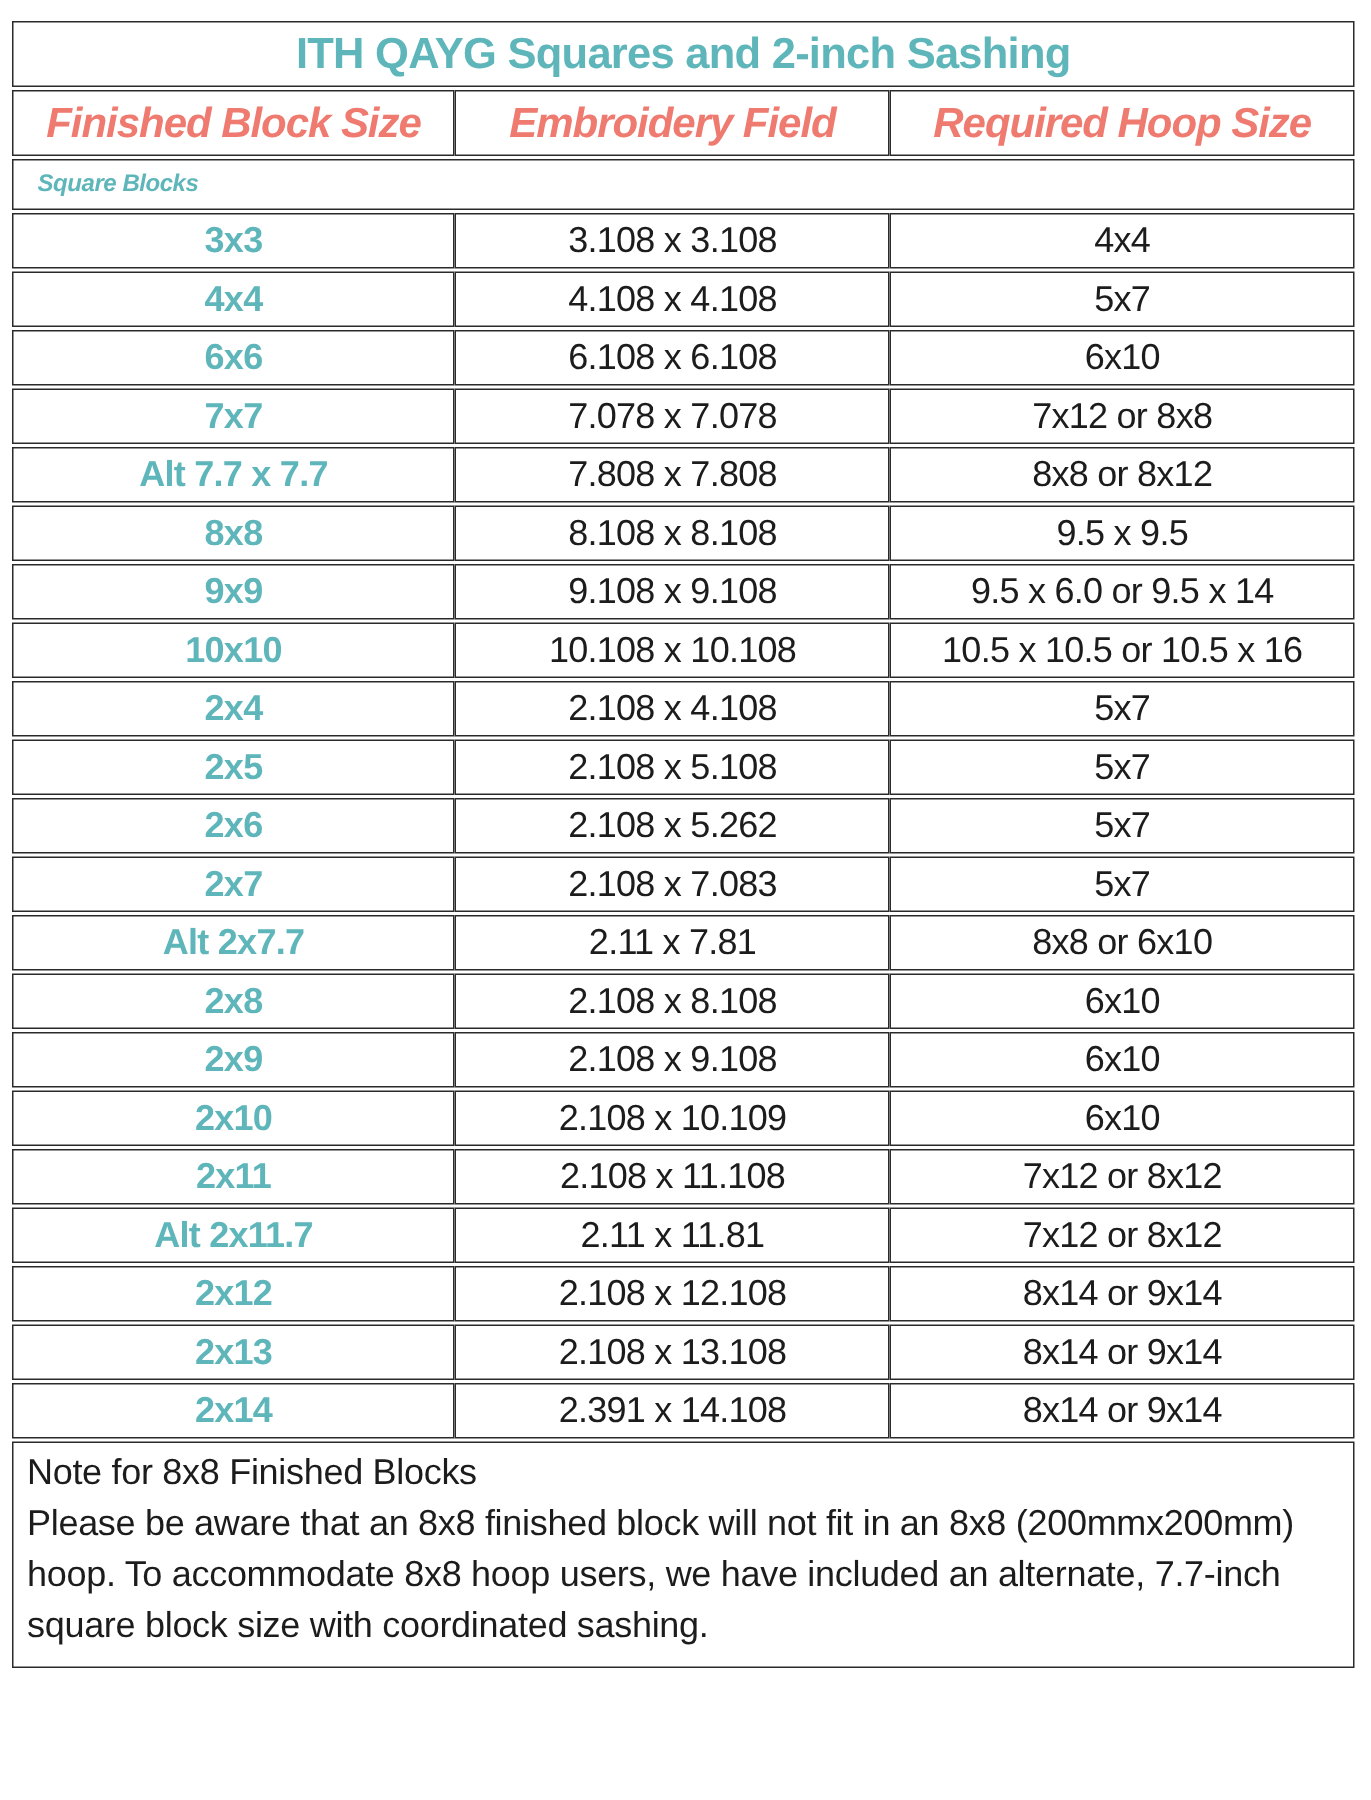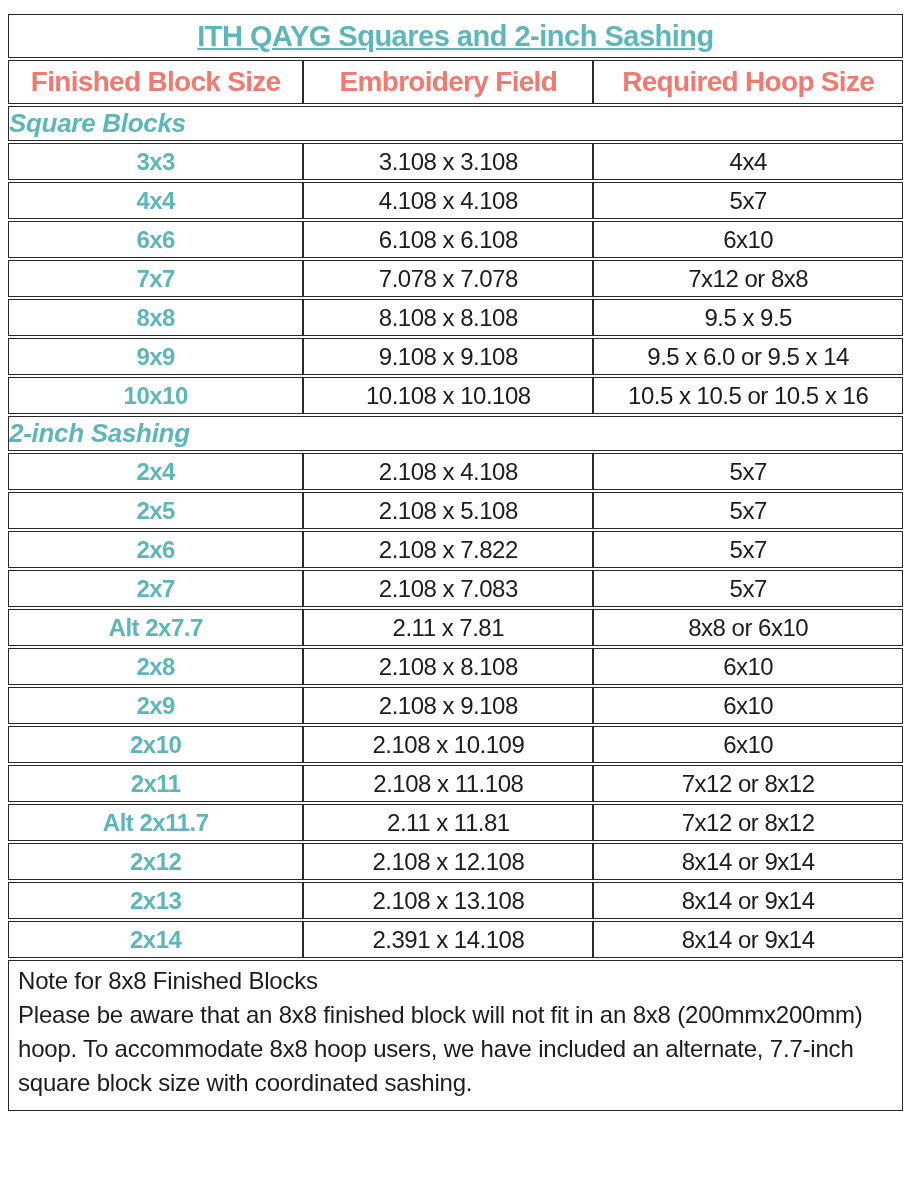--- a/index.html
+++ b/index.html
@@ -32,39 +32,39 @@
     white-space: nowrap;
   }
   .title-row td {
     height: 40px;
     text-align: center;
     vertical-align: middle;
     font-weight: bold;
     font-size: 29px;
     letter-spacing: -0.5px;
     color: #5fb6ba;
-    text-decoration: underline;
   }
   .header-row th {
     height: 40px;
     text-align: center;
     vertical-align: middle;
     font-weight: bold;
     font-size: 28px;
     letter-spacing: -0.7px;
     color: #ee7a70;
+    font-style: italic;
   }
   .section-row td {
     height: 30px;
     text-align: left;
     vertical-align: middle;
-    padding-left: 0;
+    padding-left: 16px;
     font-weight: bold;
     font-style: italic;
-    font-size: 26px;
+    font-size: 16px;
     letter-spacing: -0.3px;
     color: #5fb6ba;
     margin-top: 48px;
   }
   .data-row td {
     height: 33px;
     text-align: center;
     vertical-align: middle;
     font-size: 24px;
     letter-spacing: -0.5px;
@@ -123,52 +123,54 @@
         <td class="block">6x6</td>
         <td>6.108 x 6.108</td>
         <td>6x10</td>
       </tr>
       <tr class="data-row">
         <td class="block">7x7</td>
         <td>7.078 x 7.078</td>
         <td>7x12 or 8x8</td>
       </tr>
       <tr class="data-row">
+        <td class="block">Alt 7.7 x 7.7</td>
+        <td>7.808 x 7.808</td>
+        <td>8x8 or 8x12</td>
+      </tr>
+      <tr class="data-row">
         <td class="block">8x8</td>
         <td>8.108 x 8.108</td>
         <td>9.5 x 9.5</td>
       </tr>
       <tr class="data-row">
         <td class="block">9x9</td>
         <td>9.108 x 9.108</td>
         <td>9.5 x 6.0 or 9.5 x 14</td>
       </tr>
       <tr class="data-row">
         <td class="block">10x10</td>
         <td>10.108 x 10.108</td>
         <td>10.5 x 10.5 or 10.5 x 16</td>
       </tr>
 
-      <tr class="section-row">
-        <td colspan="3">2-inch Sashing</td>
-      </tr>
 
       <tr class="data-row">
         <td class="block">2x4</td>
         <td>2.108 x 4.108</td>
         <td>5x7</td>
       </tr>
       <tr class="data-row">
         <td class="block">2x5</td>
         <td>2.108 x 5.108</td>
         <td>5x7</td>
       </tr>
       <tr class="data-row">
         <td class="block">2x6</td>
-        <td>2.108 x 7.822</td>
+        <td>2.108 x 5.262</td>
         <td>5x7</td>
       </tr>
       <tr class="data-row">
         <td class="block">2x7</td>
         <td>2.108 x 7.083</td>
         <td>5x7</td>
       </tr>
       <tr class="data-row">
         <td class="block">Alt 2x7.7</td>
         <td>2.11 x 7.81</td>

